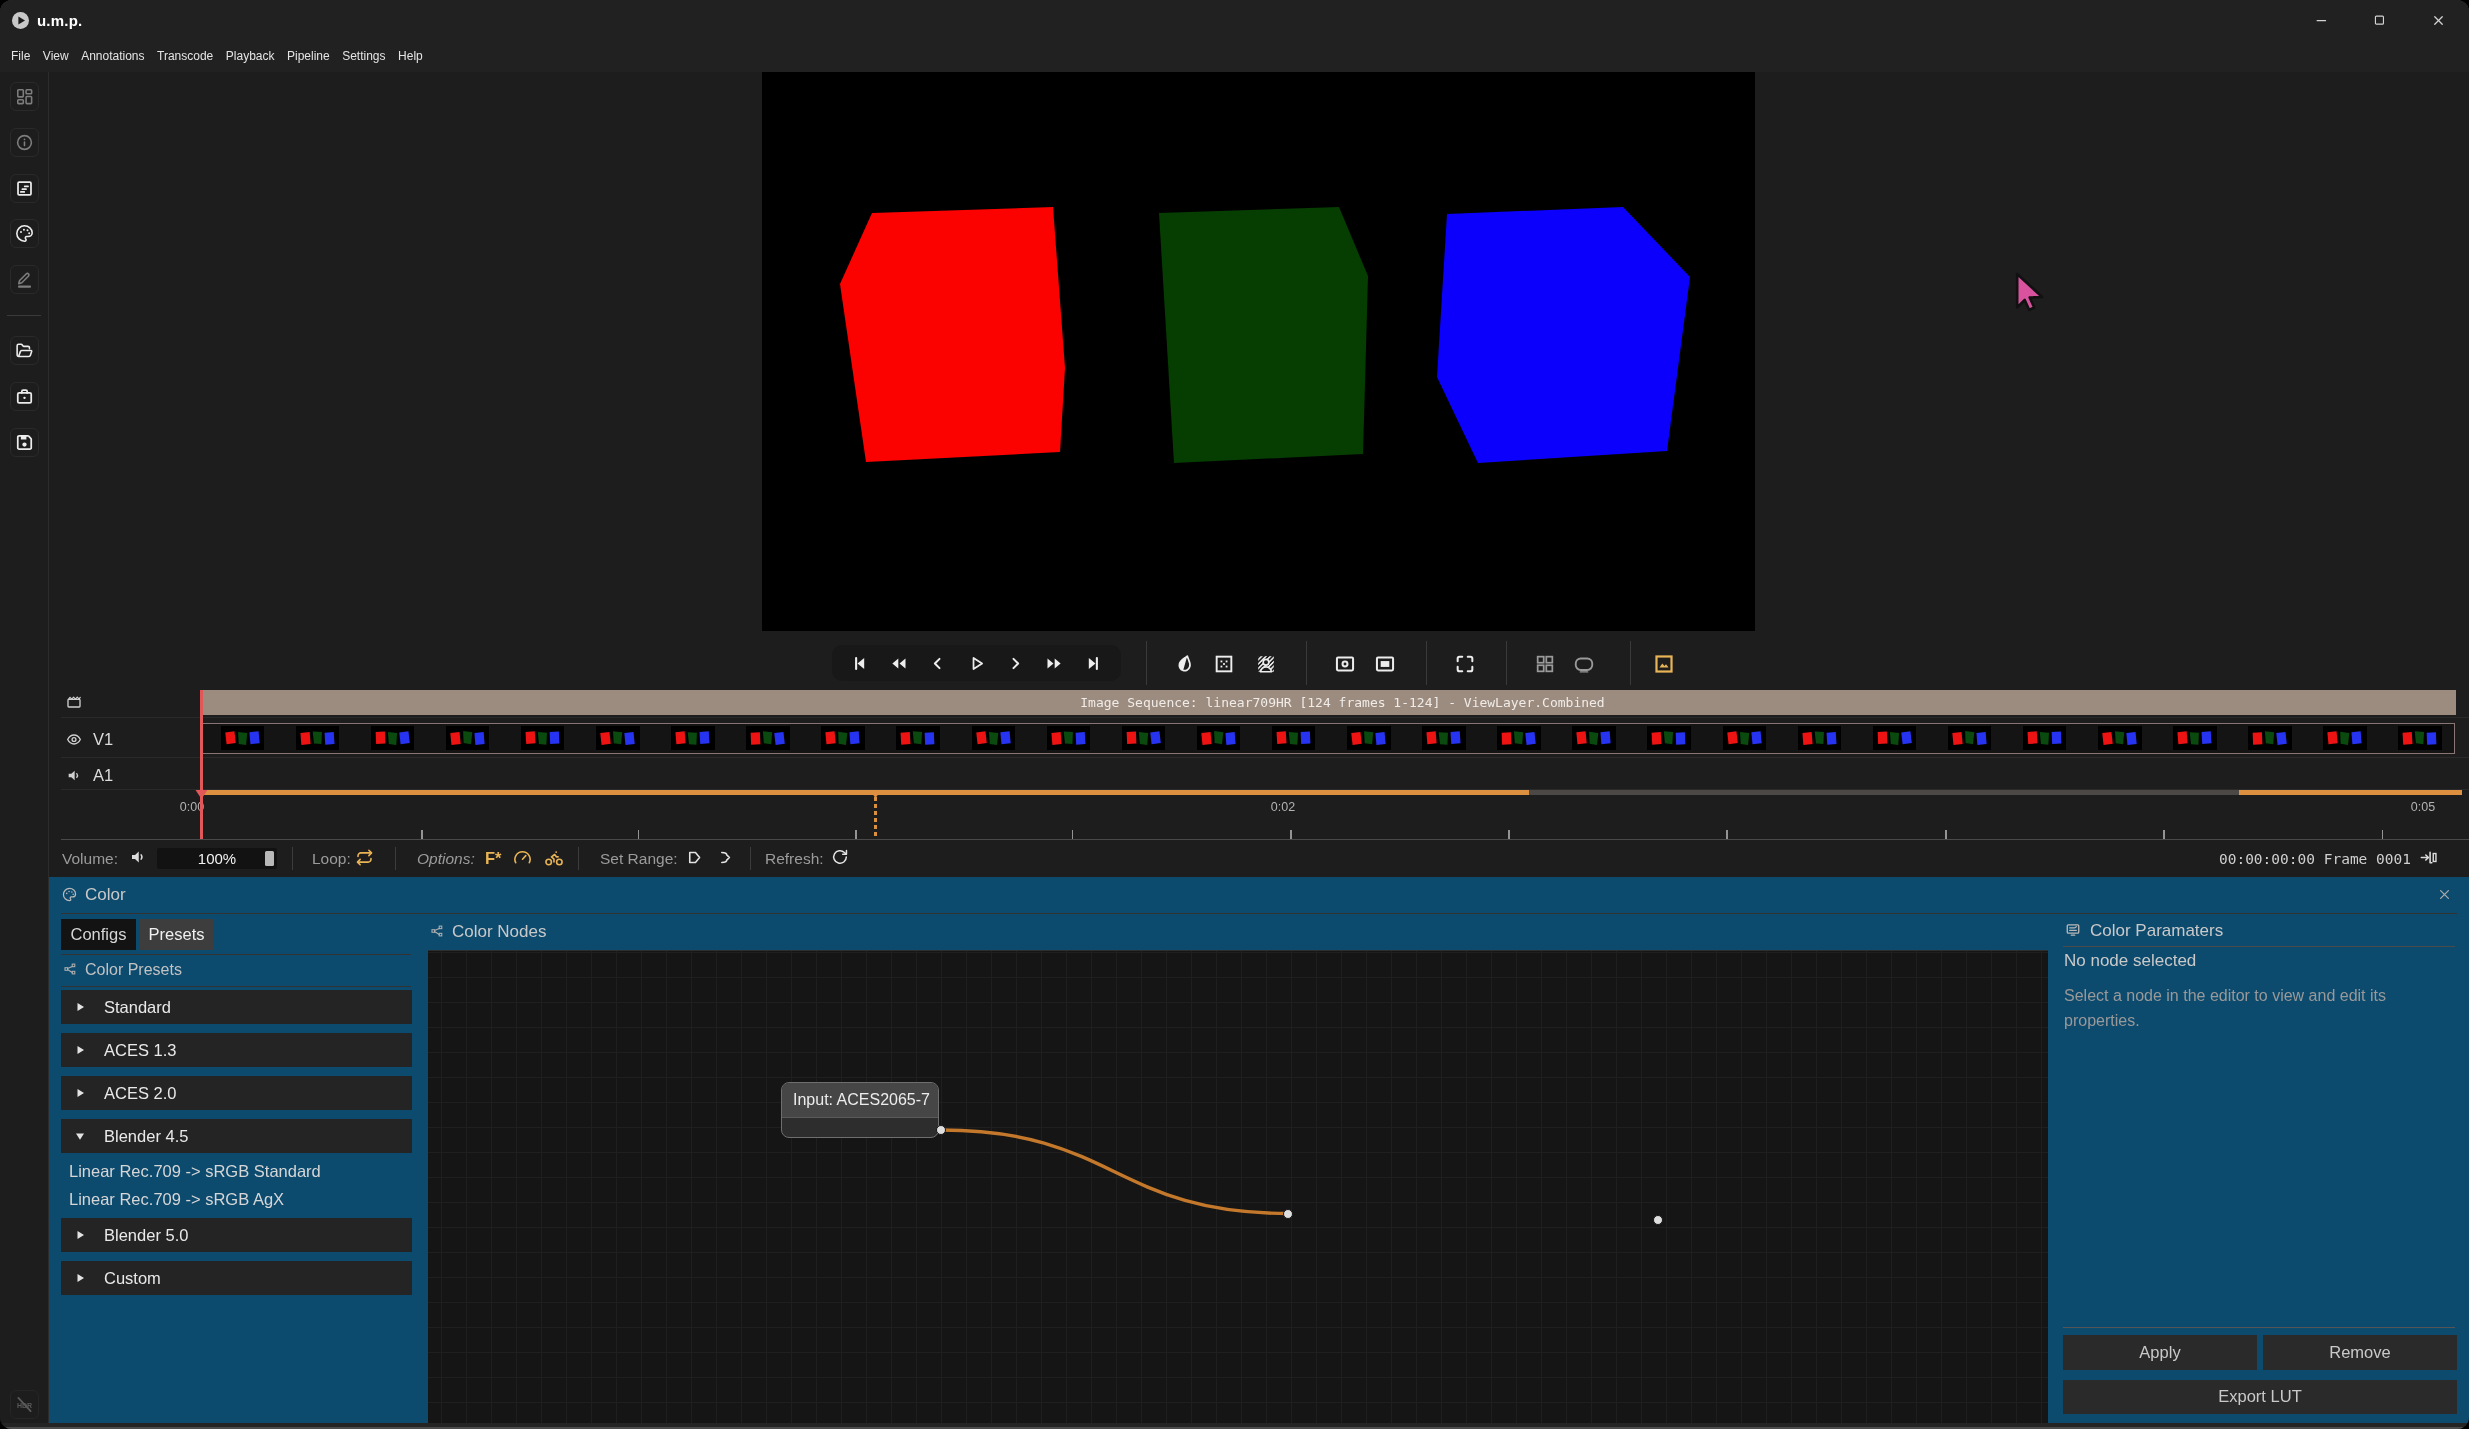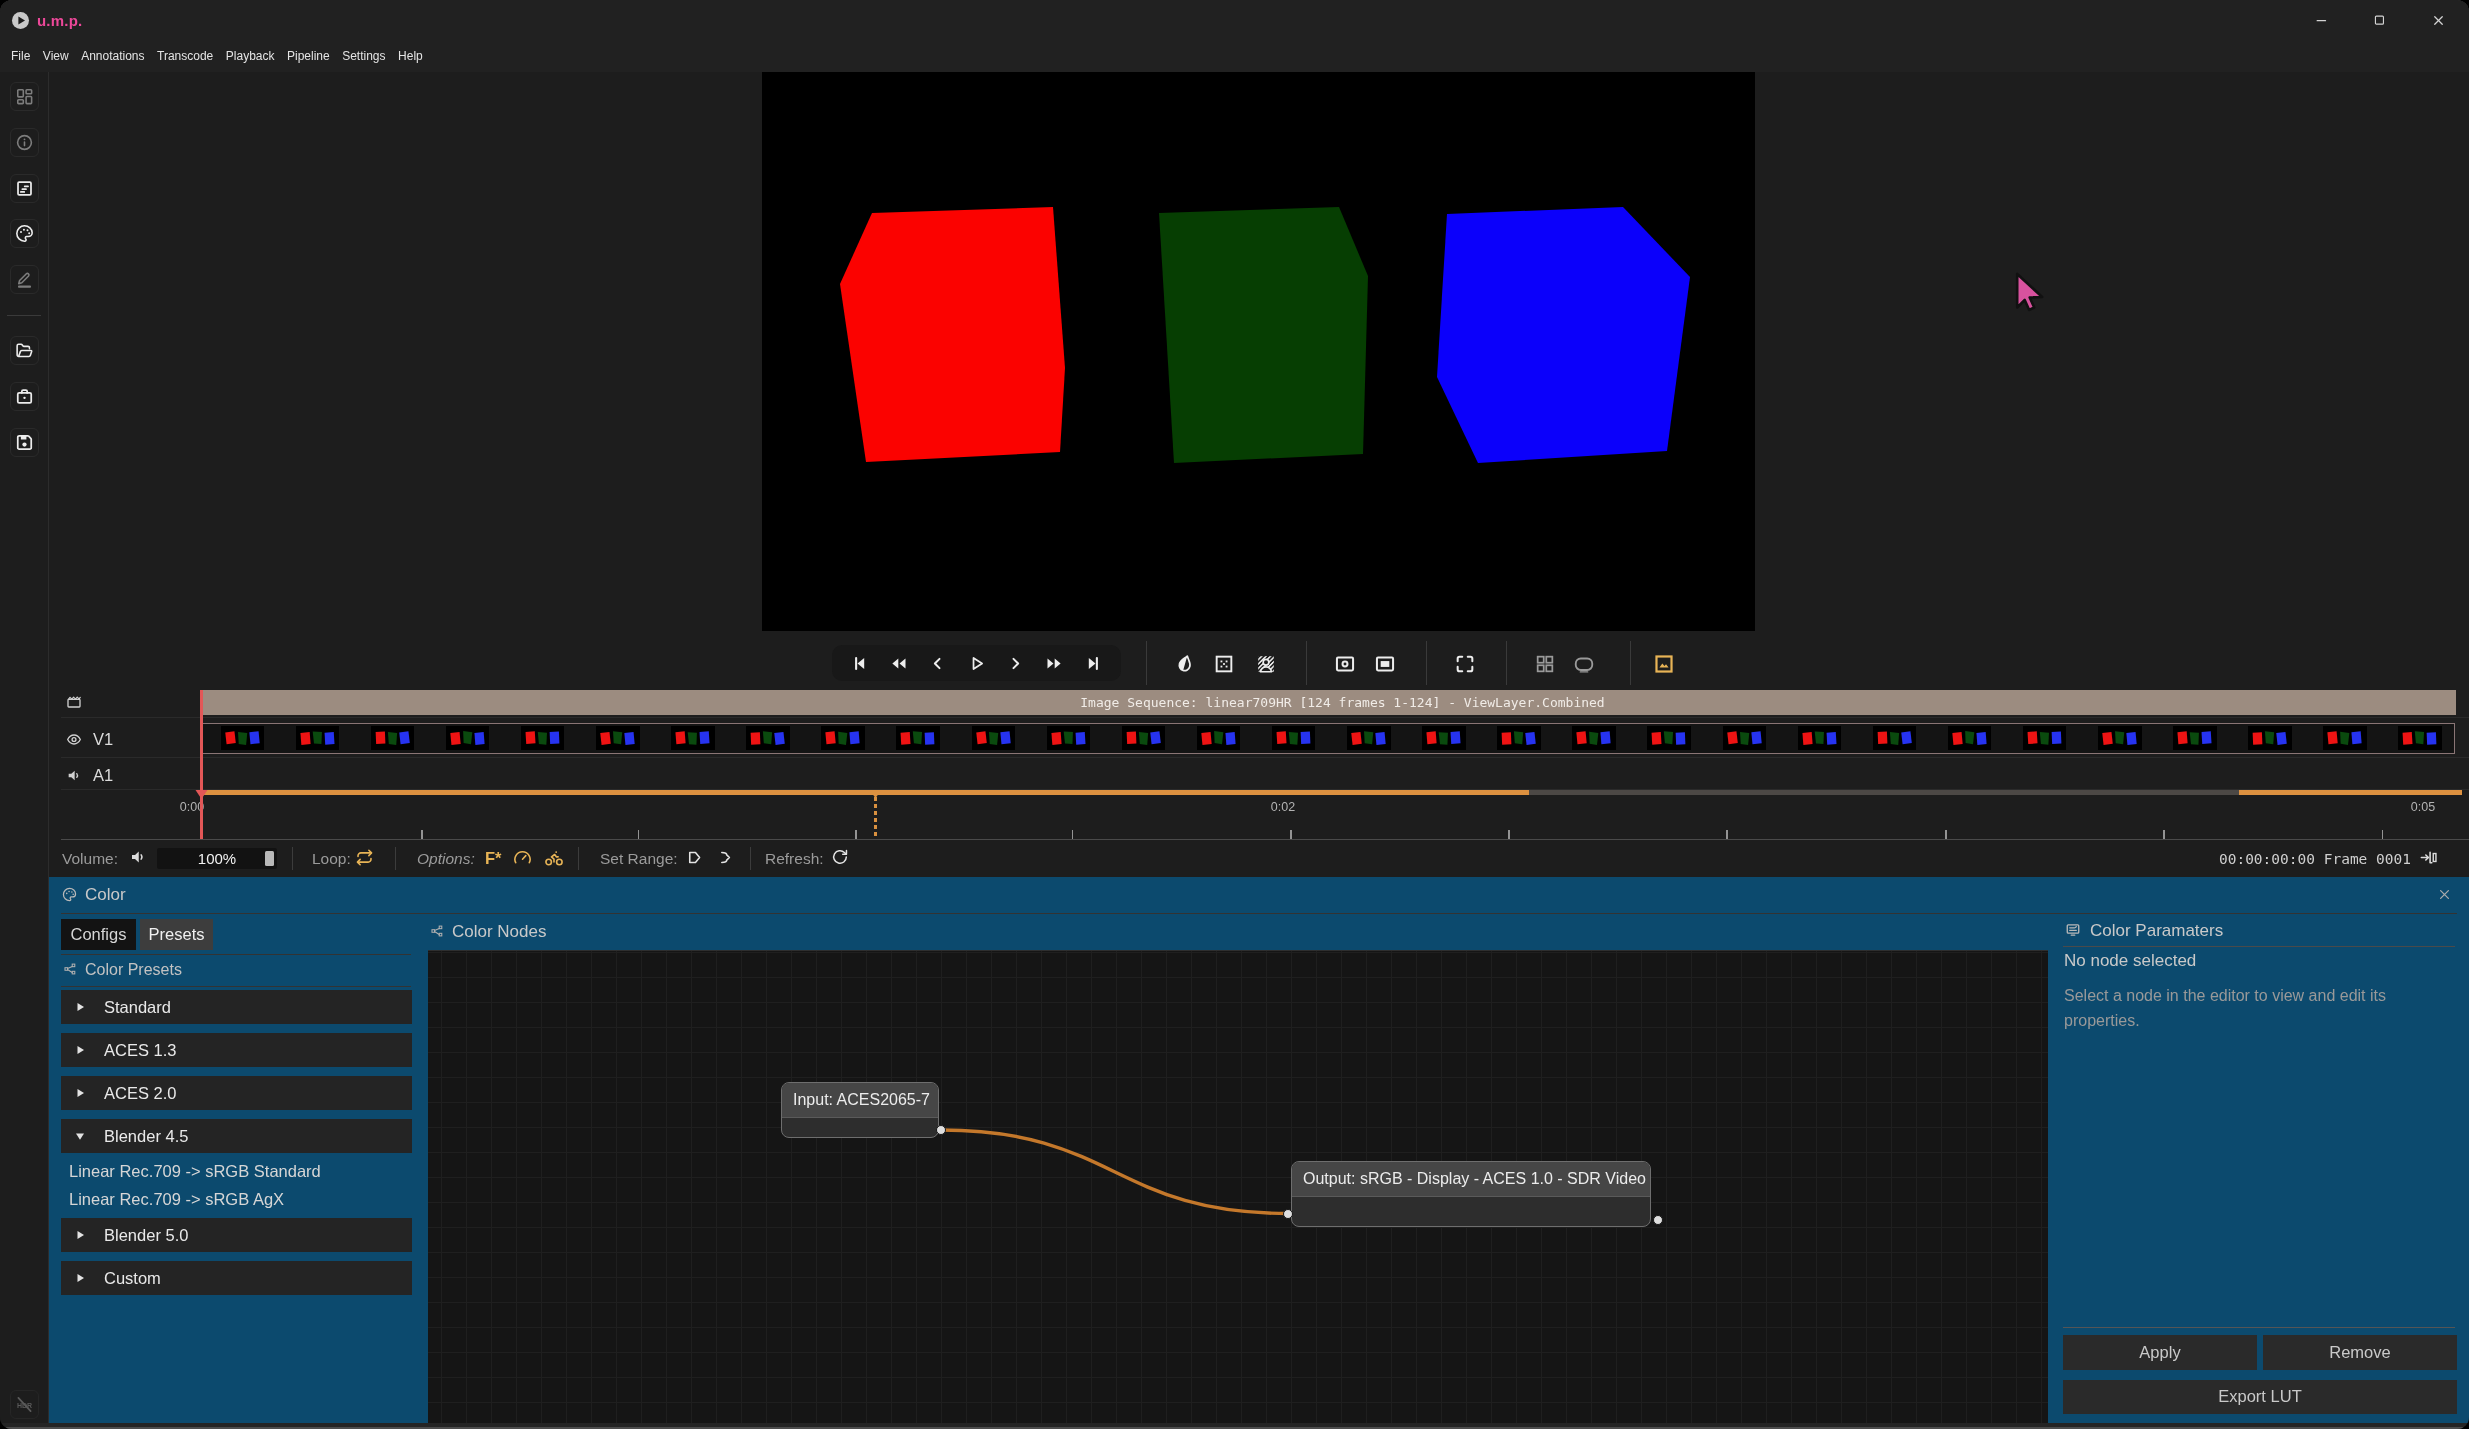--- a/index.html
+++ b/index.html
@@ -5,21 +5,21 @@
   html,body{margin:0;padding:0;background:#000;}
   body{width:2469px;height:1429px;position:relative;font-family:"Liberation Sans",sans-serif;
        -webkit-font-smoothing:antialiased;}
   .window{position:absolute;left:0;top:0;width:2469px;height:1429px;background:#1d1d1d;
           border-radius:12px;overflow:hidden;box-shadow:inset 0 1px 0 #383838;}
   .abs{position:absolute;}
   
   .titlebar{left:0;top:0;width:100%;height:40px;background:#212121;}
   .logo{left:12px;top:12px;width:17px;height:17px;border-radius:50%;background:#c9c9c9;}
   .logo svg{position:absolute;left:0;top:0;}
-  .app-title{left:37px;top:0;height:40px;display:flex;align-items:center;color:#ec4899;
+  .app-title{left:37px;top:0;height:40px;display:flex;align-items:center;color:#ffffff;
              font-size:15px;font-weight:600;letter-spacing:.2px;}
   .winbtn{top:0;width:46px;height:40px;display:flex;align-items:center;justify-content:center;color:#d4d4d4;}
   
   .menubar{left:0;top:40px;width:100%;height:32px;background:#212121;display:flex;align-items:center;
            padding-left:11px;gap:12.5px;box-sizing:border-box;}
   .menu-item{color:#e4e4e4;font-size:12px;line-height:32px;white-space:pre;}
   
   .sidebar{left:0;top:72px;width:48px;height:1357px;background:#1d1d1d;border-right:1px solid #2c2c2c;}
   .side-icon{left:10px;width:29px;height:29px;border:1px solid #2a2a2a;border-radius:6px;
              display:flex;align-items:center;justify-content:center;box-sizing:border-box;}
@@ -747,23 +747,20 @@
       <div class="abs canvas">
         <div class="abs" style="left: 0px; top: 0px; width: 1620px; height: 473px;">
           <svg width="1620" height="473">
             <path d="M513 179 C 686.5 179, 686.5 262.5, 860 262.5" fill="none" stroke="#c4782b" stroke-width="3.4"></path>
           </svg>
         </div>
         <div class="node" style="left: 353px; top: 131px; width: 158px; height: 56px;">
           <div class="hd">Input: ACES2065-7</div>
         </div>
         <div class="port" style="left: 508px; top: 174px;"></div>
-        <div class="node" style="left: 863px; top: 209.5px; width: 360px; height: 66px;">
-          <div class="hd">Output: sRGB - Display - ACES 1.0 - SDR Video</div>
-        </div>
         <div class="port" style="left: 855px; top: 257.5px;"></div>
         <div class="port" style="left: 1225px; top: 263.5px;"></div>
       </div>
       <div class="abs sec-head-icon" style="left: 381px; top: 47px;">
         <svg width="14" height="14" viewBox="0 0 24 24">
           <rect x="3.4" y="9.8" width="4.4" height="4.4" fill="none" stroke="currentColor" stroke-width="1.8"></rect>
           <rect x="15.8" y="3.6" width="4.4" height="4.4" fill="none" stroke="currentColor" stroke-width="1.8"></rect>
           <rect x="15.8" y="16" width="4.4" height="4.4" fill="none" stroke="currentColor" stroke-width="1.8"></rect>
           <path d="M7.8 11.2l8-3.5M7.8 12.8l8 5.3" fill="none" stroke="currentColor" stroke-width="1.8" stroke-linecap="round" stroke-linejoin="round"></path>
         </svg>

